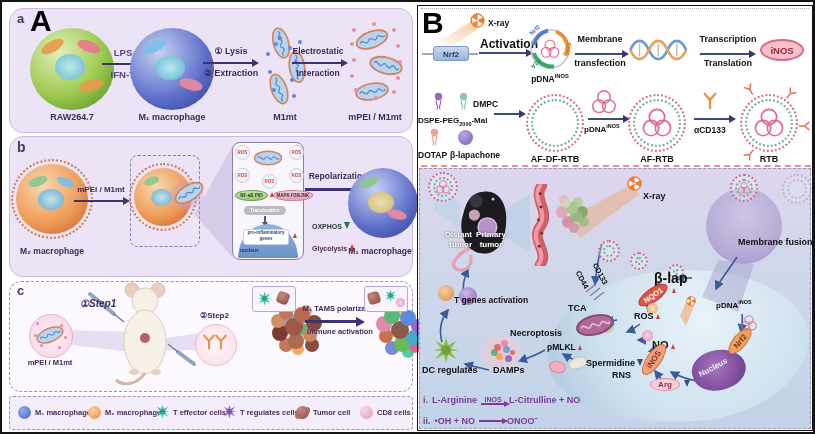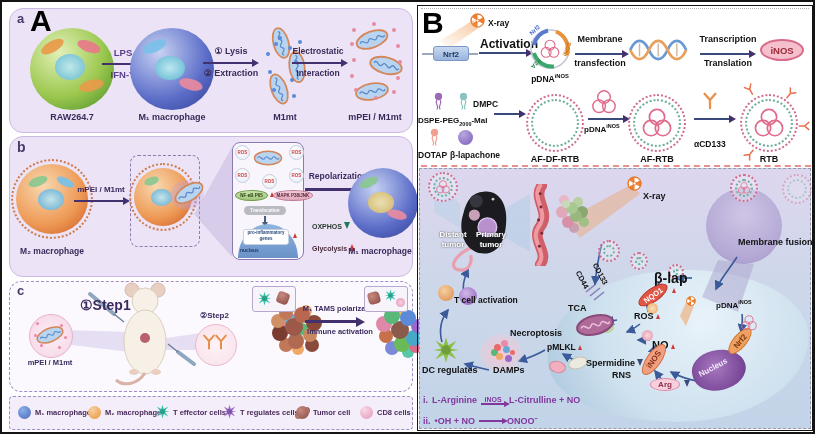--- a/index.html
+++ b/index.html
@@ -236,21 +236,21 @@
       <circle cx="133" cy="58" r="5" fill="#b95f6e"></circle>
       <ellipse cx="122" cy="92" rx="5" ry="3" fill="#e9cec2"></ellipse>
       <ellipse cx="144" cy="92" rx="5" ry="3" fill="#e9cec2"></ellipse>
       <path d="M133,93 C126,104 112,107 104,100" stroke="#d9b2a8" stroke-width="3" fill="none"></path>
       <path d="M78,14 L102,34" stroke="#8fa6bf" stroke-width="4" stroke-linecap="round"></path>
       <path d="M102,34 L112,42" stroke="#6a7f96" stroke-width="1.5"></path>
       <path d="M182,84 L166,72" stroke="#8fa6bf" stroke-width="4" stroke-linecap="round"></path>
       <path d="M166,72 L156,64" stroke="#6a7f96" stroke-width="1.5"></path>
     </svg>
 
-    <div class="lbl" style="left:78px;top:296px;font-size:14px;color:#3a2a5e;">①Step1</div>
+    <div class="lbl" style="left:78px;top:296px;font-size:10px;color:#3a2a5e;font-style:italic;">①Step1</div>
     <div class="cell" style="left:27px;top:312px;width:42px;height:42px;background:radial-gradient(#fdeef5,#f5d4e6);border:1px solid #e8b0cc;"></div>
     <svg class="abs" style="left:33px;top:325px;transform:rotate(-22deg);" width="30" height="16" viewBox="0 0 48 26">
         <use href="#sym-mito"></use>
       </svg>
     <div class="sphere" style="left:34px;top:320px;width:3px;height:3px;background:#e88aa0;box-shadow:24px 2px 0 #e88aa0,-2px 12px 0 #e88aa0,28px 14px 0 #e88aa0,4px 22px 0 #e88aa0,22px 24px 0 #e88aa0;"></div>
     <div class="lbl ctr" style="left:14px;top:357px;width:68px;font-size:7.5px;color:#3a2a5e;">mPEI / M1mt</div>
 
     <div class="lbl" style="left:198px;top:310px;font-size:8px;color:#3a2a5e;">②Step2</div>
     <div class="cell" style="left:193px;top:322px;width:40px;height:40px;background:radial-gradient(#fdf3f6,#f8e0ea);border:1px solid #edb6cc;"></div>
     <svg class="abs" style="left:199px;top:332px;color:#e8904a;" width="16" height="16" viewBox="0 0 20 20">
@@ -371,21 +371,21 @@
     <div class="lipo" style="left:626px;top:92px;width:58px;height:58px;"></div>
     <svg class="abs" style="left:638px;top:104px;" width="34" height="34" viewBox="0 0 40 40">
         <use href="#sym-plasmid"></use>
       </svg>
     <div class="lbl ctr" style="left:622px;top:153px;width:66px;font-size:9px;">AF-RTB</div>
 
     <svg class="abs" style="left:699px;top:90px;color:#e8904a;" width="18" height="18" viewBox="0 0 20 20">
         <use href="#sym-ab"></use>
       </svg>
     <div class="ha" style="left:692px;top:116px;width:36px;background:#3a4a7a;"></div>
-    <div class="lbl" style="left:692px;top:138px;font-size:8.5px;">αCD133</div>
+    <div class="lbl" style="left:692px;top:124px;font-size:8.5px;">αCD133</div>
 
     <div class="lipo" style="left:738px;top:92px;width:58px;height:58px;"></div>
     <svg class="abs" style="left:750px;top:104px;" width="34" height="34" viewBox="0 0 40 40">
         <use href="#sym-plasmid"></use>
       </svg>
     <svg class="abs" style="left:742px;top:82px;color:#e8704a;transform:rotate(-30deg);" width="12" height="12" viewBox="0 0 20 20">
         <use href="#sym-ab"></use>
       </svg>
     <svg class="abs" style="left:782px;top:86px;color:#e8704a;transform:rotate(40deg);" width="12" height="12" viewBox="0 0 20 20">
         <use href="#sym-ab"></use>
@@ -448,32 +448,32 @@
     </svg>
 
     <svg class="abs" style="left:444px;top:186px;" width="66" height="84" viewBox="-10 0 70 90">
       <path d="M16,64 C-4,74 -8,88 6,88 C14,88 18,80 16,72" stroke="#e8a0b0" stroke-width="3.5" fill="none"></path>
       <path d="M30,4 C48,2 56,20 54,38 C53,58 44,72 28,70 C10,68 2,46 8,28 C12,12 18,5 30,4 Z" fill="#1b1b20"></path>
       <circle cx="22" cy="14" r="7" fill="#36363e"></circle>
       <circle cx="40" cy="12" r="1.5" fill="#cccccc"></circle>
       <circle cx="34" cy="42" r="10" fill="#b890cc" stroke="#dcc0ec" stroke-width="1.5"></circle>
       <circle cx="20" cy="29" r="6" fill="#c8a0b8"></circle>
     </svg>
-    <div class="lbl ctr" style="left:432px;top:228px;width:38px;font-size:8px;color:#fff;text-shadow:0 0 2px #333;line-height:1.2;">
+    <div class="lbl ctr" style="left:432px;top:228px;width:38px;font-size:8px;color:#fff;text-shadow:0 0 2px #333;line-height:1.2;text-align:right;">
         <div>Distant</div>
         <div>tumor</div>
       </div>
     <div class="lbl ctr" style="left:470px;top:228px;width:38px;font-size:8px;color:#fff;text-shadow:0 0 2px #333;line-height:1.2;">
         <div>Primary</div>
         <div>tumor</div>
       </div>
 
     <div class="sphere" style="left:436px;top:283px;width:16px;height:16px;background:radial-gradient(circle at 40% 35%,#f8d0a0,#d88a4a);"></div>
     <div class="sphere" style="left:457px;top:285px;width:18px;height:18px;background:radial-gradient(circle at 40% 35%,#d0b8e8,#8a5ab8);"></div>
-    <div class="lbl" style="left:452px;top:294px;font-size:8.5px;">T cell activation</div>
+    <div class="lbl" style="left:452px;top:294px;font-size:8.5px;">T genes activation</div>
 
     <svg class="abs" style="left:526px;top:182px;" width="26" height="82" viewBox="0 0 30 100">
       <use href="#sym-vessel"></use>
       <g fill="#7a2830">
           <circle cx="14" cy="12" r="1.8"></circle>
           <circle cx="15" cy="28" r="1.8"></circle>
           <circle cx="12" cy="44" r="1.8"></circle>
           <circle cx="16" cy="60" r="1.8"></circle>
           <circle cx="13" cy="76" r="1.8"></circle>
         </g>

